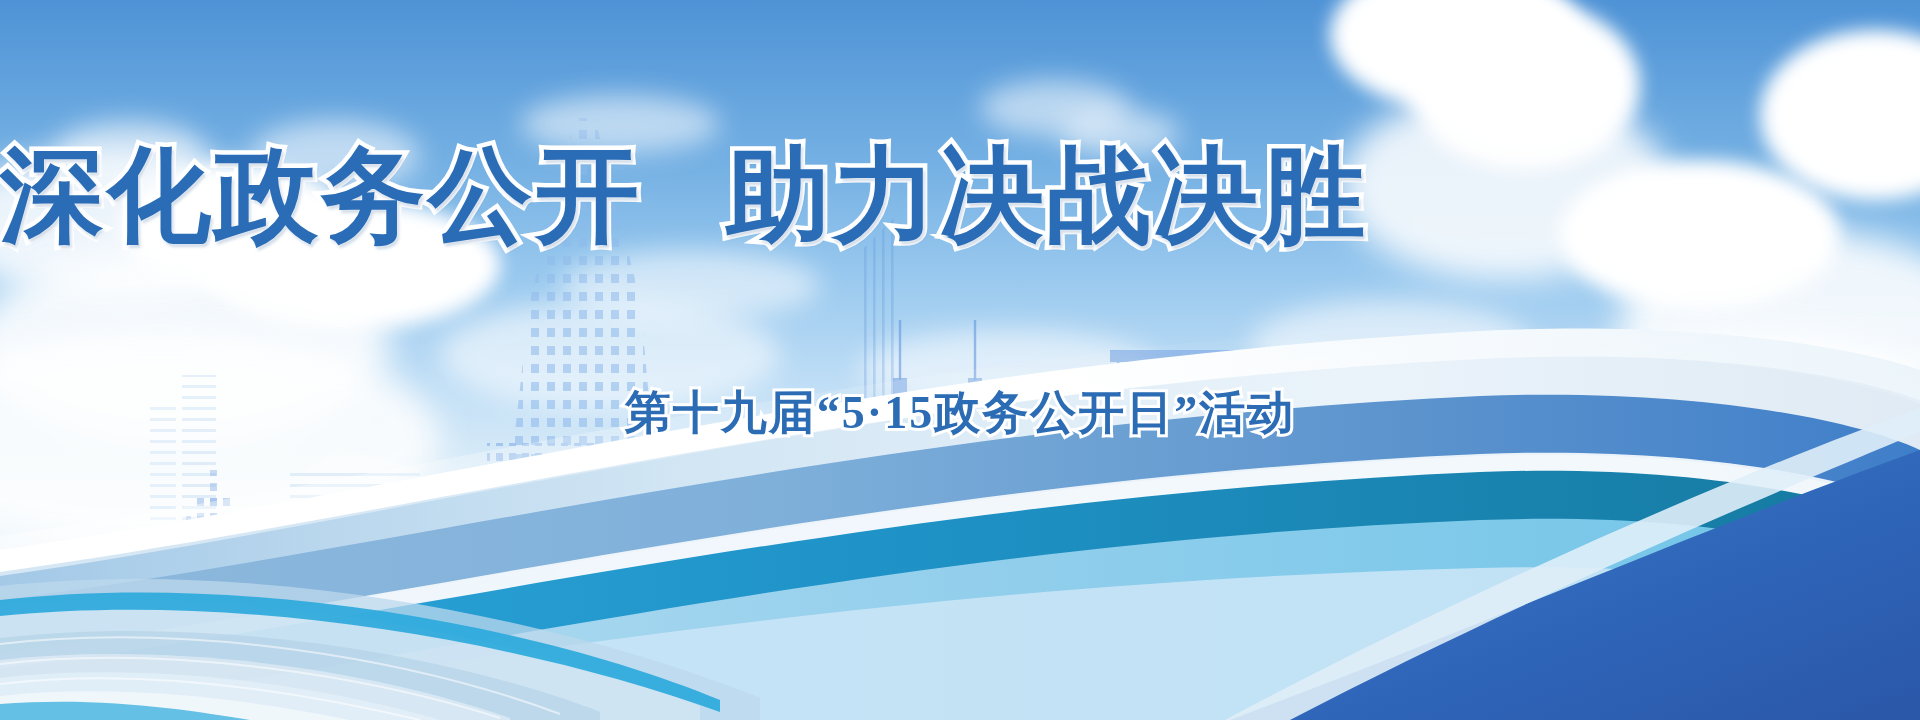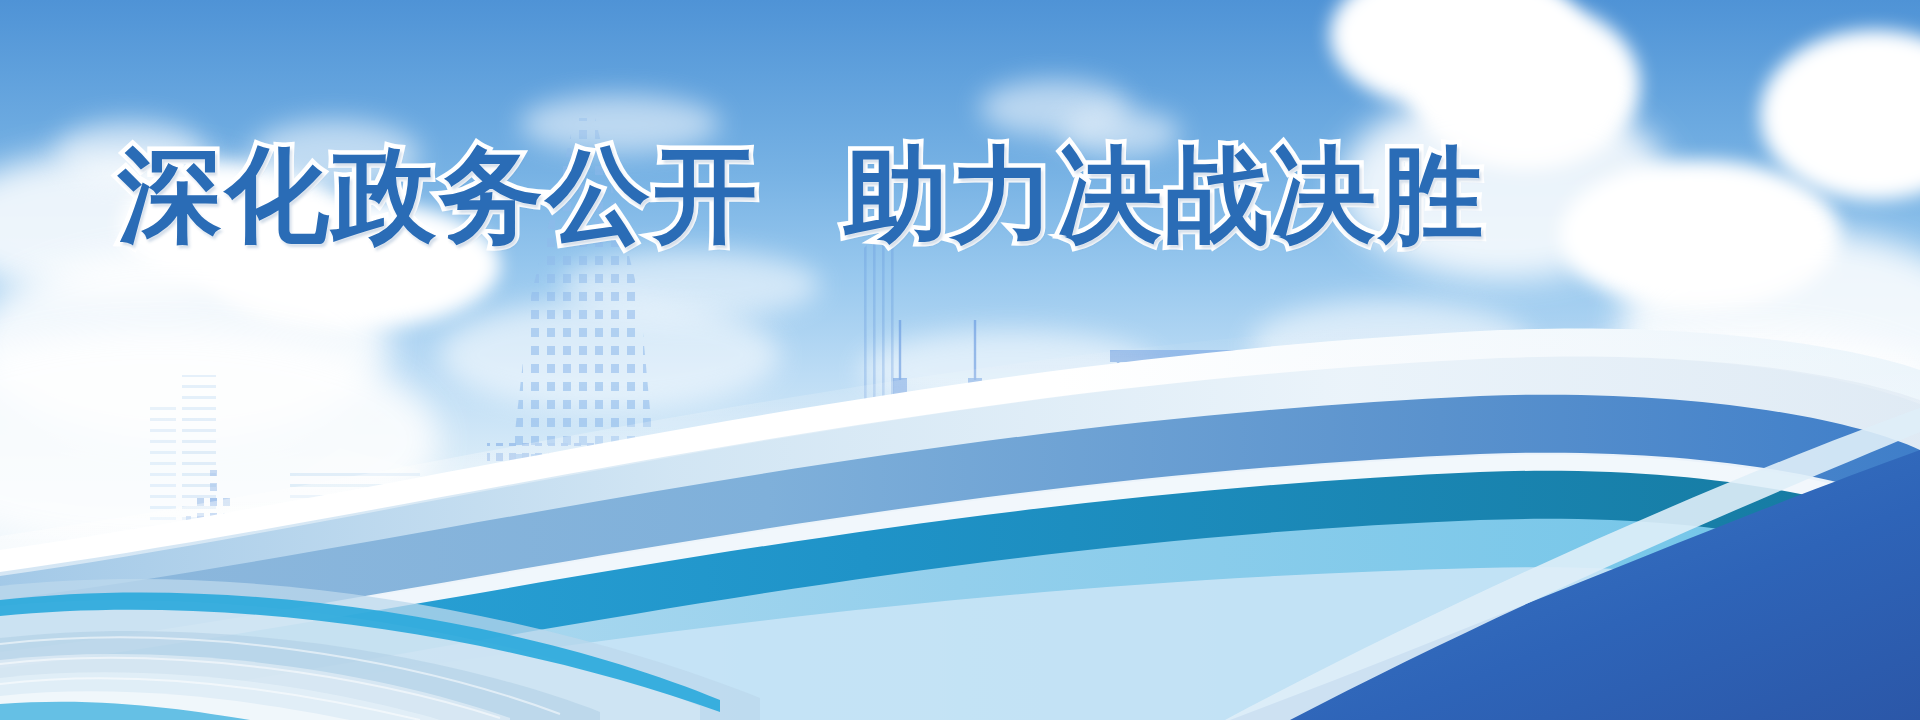--- a/index.html
+++ b/index.html
@@ -38,21 +38,21 @@
   #waves{position:absolute;left:0;bottom:0;width:1920px;height:420px;}
 
   
   #textwrap{position:absolute;left:0;top:0;width:1920px;height:720px;pointer-events:none;}
 
   .title-line{
     position:absolute;
     top:138px;
     left:0;
     width:1604px;
-    text-align:center;
+    text-align:left;
     white-space:nowrap;
   }
   .title-text{
     display:inline-block;
     font-family:"Liberation Serif","DejaVu Serif",serif;
     font-size:104px;
     line-height:1.12;
     font-weight:700;
     letter-spacing:3px;
     color:#2a6cb6;
@@ -367,16 +367,19 @@
   </svg>
 
   <div id="textwrap">
 
     <div class="title-line">
       <span class="title-text">深化政务公开</span>
       <span class="title-gap"></span>
       <span class="title-text">助力决战决胜</span>
     </div>
 
+    <div class="subtitle-line">
+      <span class="subtitle-text">第十九届“5·15政务公开日”活动</span>
+    </div>
 
   </div>
 
 </div>
 
 </body></html>

